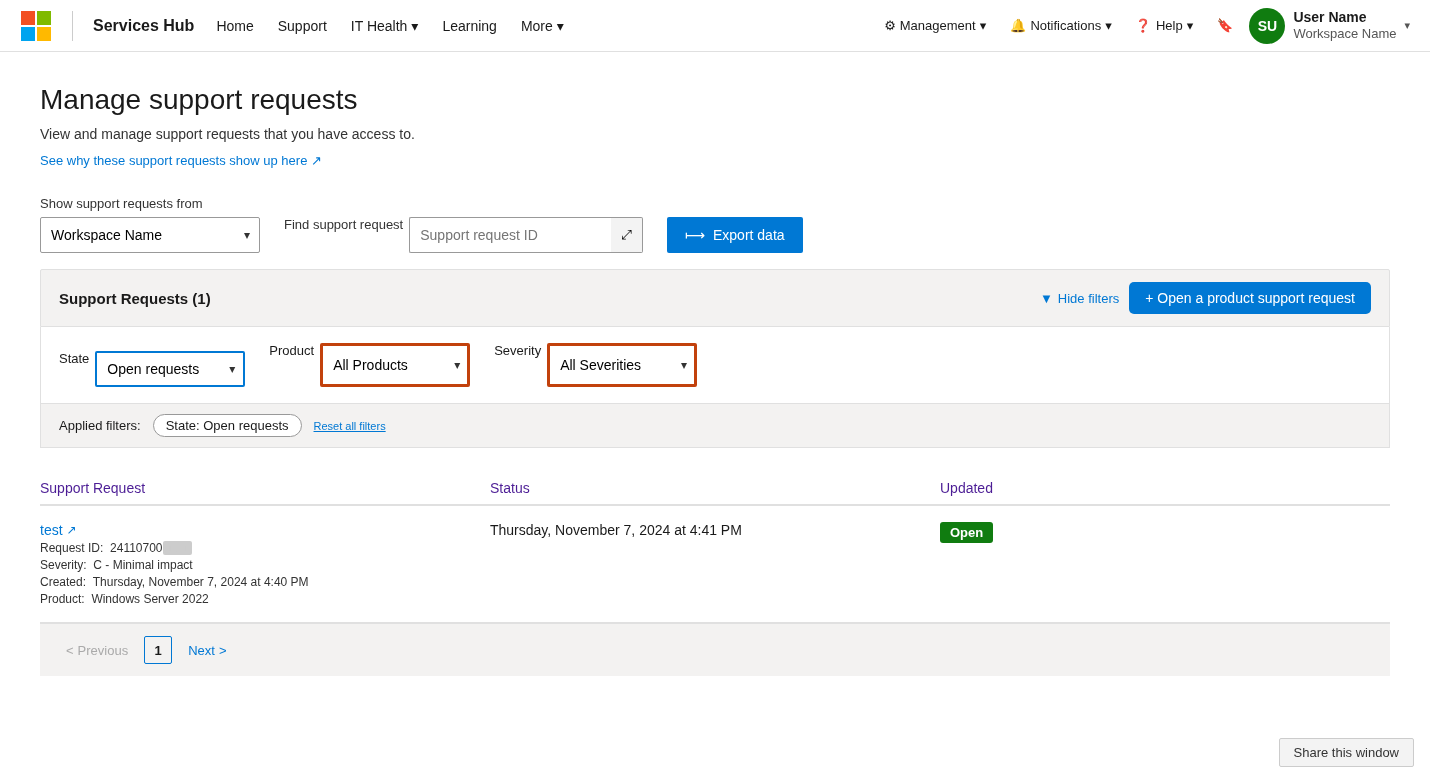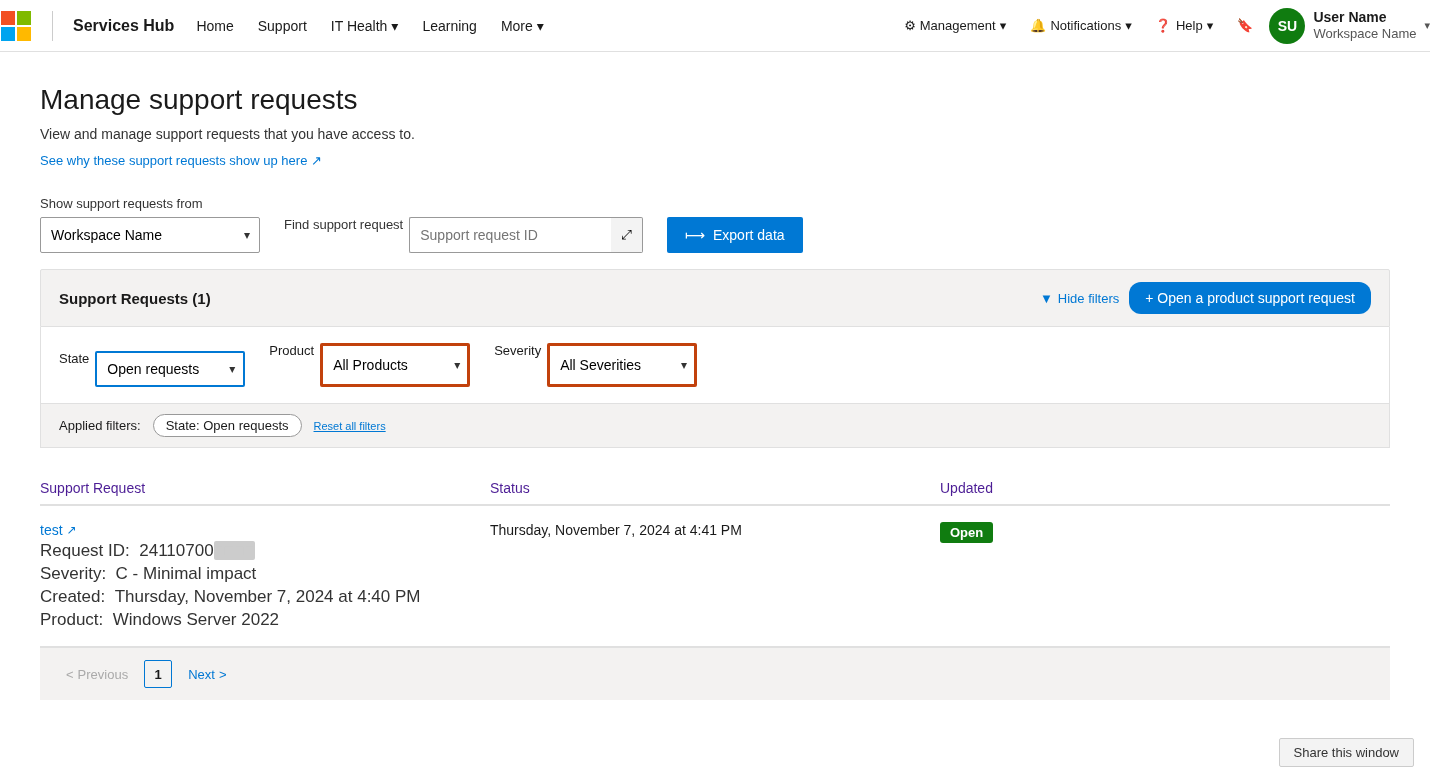--- a/index.html
+++ b/index.html
@@ -1,21 +1,21 @@
 <!DOCTYPE html>
 <html><head>
   <meta charset="utf-8">
   <style>
     * { box-sizing: border-box; margin: 0; padding: 0; }
     body { font-family: 'Segoe UI', Arial, sans-serif; font-size: 14px; color: #1a1a1a; background: #fff; }
 
     
     .navbar {
       display: flex; align-items: center; height: 52px;
-      border-bottom: 1px solid #e0e0e0; padding: 0 0; gap: 12px; background: #fff;
+      border-bottom: 1px solid #e0e0e0; padding: 0 20px; gap: 12px; background: #fff;
     }
     .ms-logo { display: flex; gap: 2px; width: 32px; height: 32px; flex-shrink: 0; }
     .nav-divider { width: 1px; height: 30px; background: #ccc; margin: 0 8px; }
     .brand { font-size: 16px; font-weight: 600; color: #1a1a1a; white-space: nowrap; }
     .nav-links { display: flex; gap: 4px; align-items: center; }
     .nav-link {
       padding: 6px 10px; font-size: 14px; color: #1a1a1a; cursor: pointer;
       border-radius: 2px; display: flex; align-items: center; gap: 4px;
     }
     .nav-right { margin-left: auto; display: flex; align-items: center; gap: 8px; }
@@ -77,21 +77,21 @@
       padding: 12px 18px; border-radius: 2px 2px 0 0;
     }
     .filter-bar-left { display: flex; align-items: center; gap: 12px; }
     .support-requests-title { font-size: 15px; font-weight: 600; }
     .filter-bar-right { display: flex; align-items: center; gap: 10px; }
     .hide-filters-btn {
       background: none; border: none; cursor: pointer;
       color: #0078d4; font-size: 13px; display: flex; align-items: center; gap: 5px;
     }
     .open-request-btn {
-      background: #0078d4; color: #fff; border: none; border-radius: 12px;
+      background: #0078d4; color: #fff; border: none; border-radius: 5px;
       padding: 8px 16px; font-size: 14px; cursor: pointer;
       display: flex; align-items: center; gap: 8px;
     }
 
     
     .filters-row {
       border: 1px solid #e0e0e0; border-top: none; background: #fff;
       padding: 16px 18px; display: flex; gap: 24px; align-items: flex-end;
     }
     .filter-group { display: flex; flex-direction: row; gap: 6px; }
@@ -124,21 +124,21 @@
     .table-header {
       display: grid; grid-template-columns: 1fr 1fr 1fr;
       padding: 8px 0; border-bottom: 2px solid #e0e0e0;
     }
     .table-header-cell { font-size: 14px; font-weight: 400; color: #4c1d95; }
     .table-row {
       display: grid; grid-template-columns: 1fr 1fr 1fr;
       padding: 16px 0; border-bottom: 1px solid #e0e0e0; align-items: start;
     }
     .request-title { color: #0078d4; font-size: 14px; cursor: pointer; display: flex; align-items: center; gap: 4px; }
-    .request-detail { font-size: 17px; color: #333; margin-top: 3px; }
+    .request-detail { font-size: 12px; color: #333; margin-top: 3px; }
     .request-detail span { font-weight: 500; }
     .status-badge {
       display: inline-block; background: #107c10; color: #fff;
       border-radius: 3px; padding: 3px 10px; font-size: 13px; font-weight: 600;
     }
 
     
     .pagination-bar {
       display: flex; align-items: center; gap: 8px;
       padding: 12px 18px; background: #f3f2f1;

